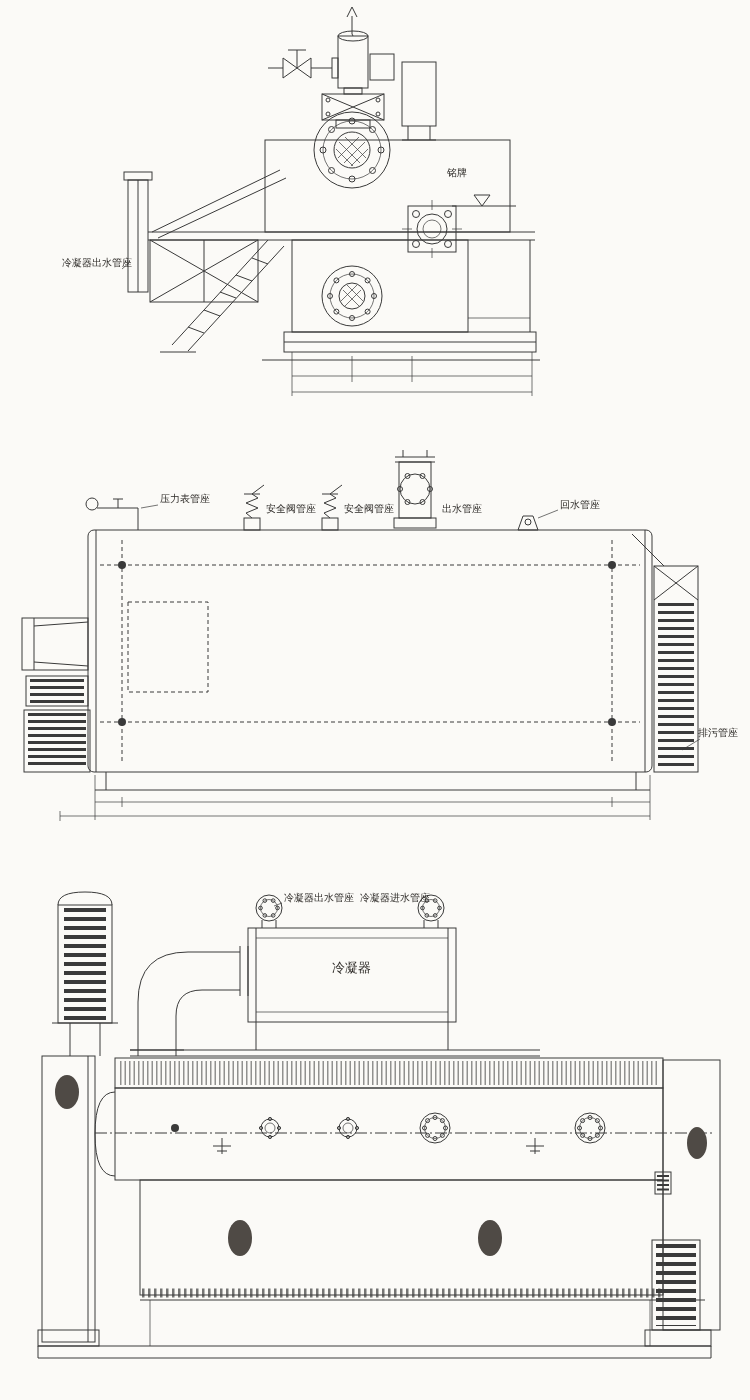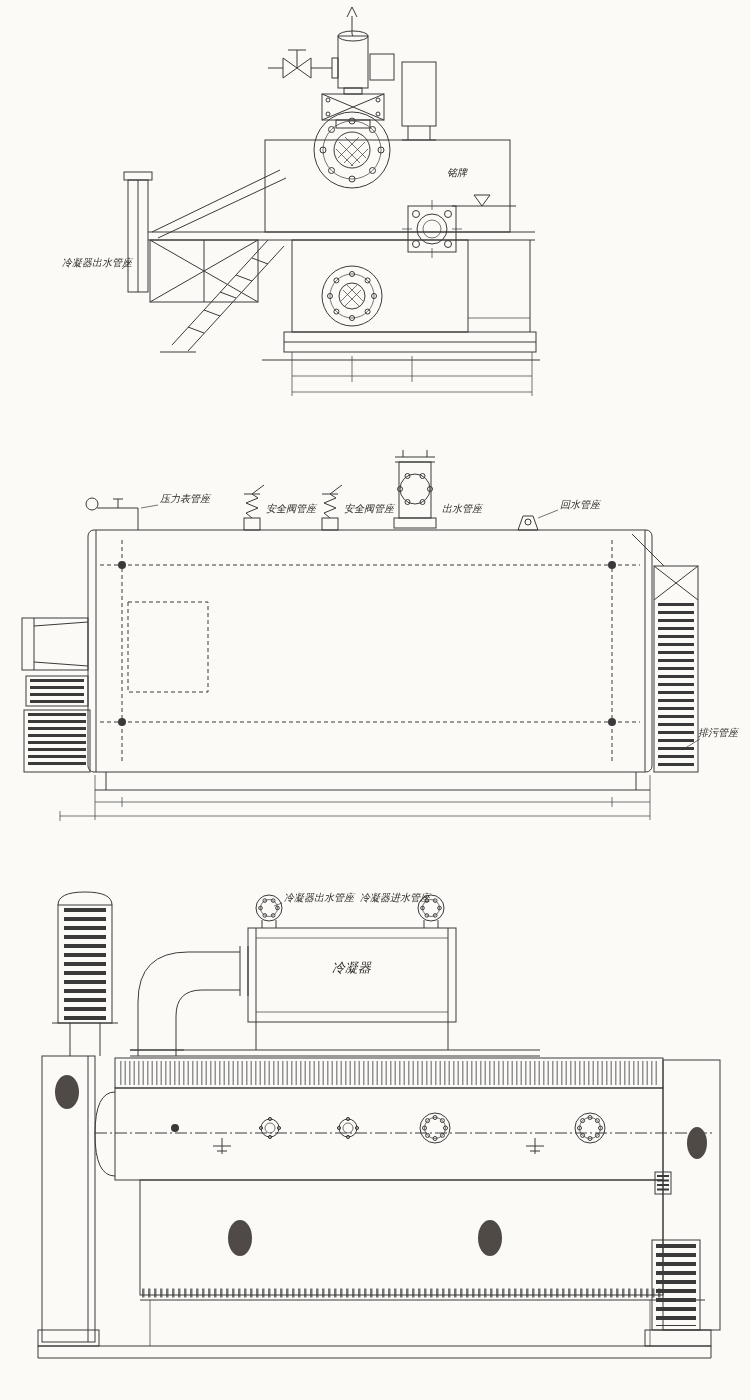--- a/index.html
+++ b/index.html
@@ -2,21 +2,21 @@
 <html style="--line: #3a3a3a; --paper: #fbfaf7; --darkfill: #4f4a45;"><head>
 <meta charset="utf-8">
 <style>
   html,body{margin:0;padding:0;}
   body{
     width:750px;height:1400px;
     background:var(--paper,#fbfaf7);
     font-family:"Liberation Sans",sans-serif;
     overflow:hidden;
   }
-  .sheet{width:688px;height:1400px;position:relative;font-style:italic;}
+  .sheet{width:688px;height:1400px;position:relative;}
   svg{display:block;}
   
   svg line, svg path, svg rect, svg circle, svg ellipse, svg polyline, svg polygon{
     stroke:var(--line,#3a3a3a);
     fill:none;
     stroke-width:1;
     stroke-linecap:butt;
   }
   svg .thin{stroke-width:.7;}
   svg .fdash{stroke-dasharray:4 3;}

